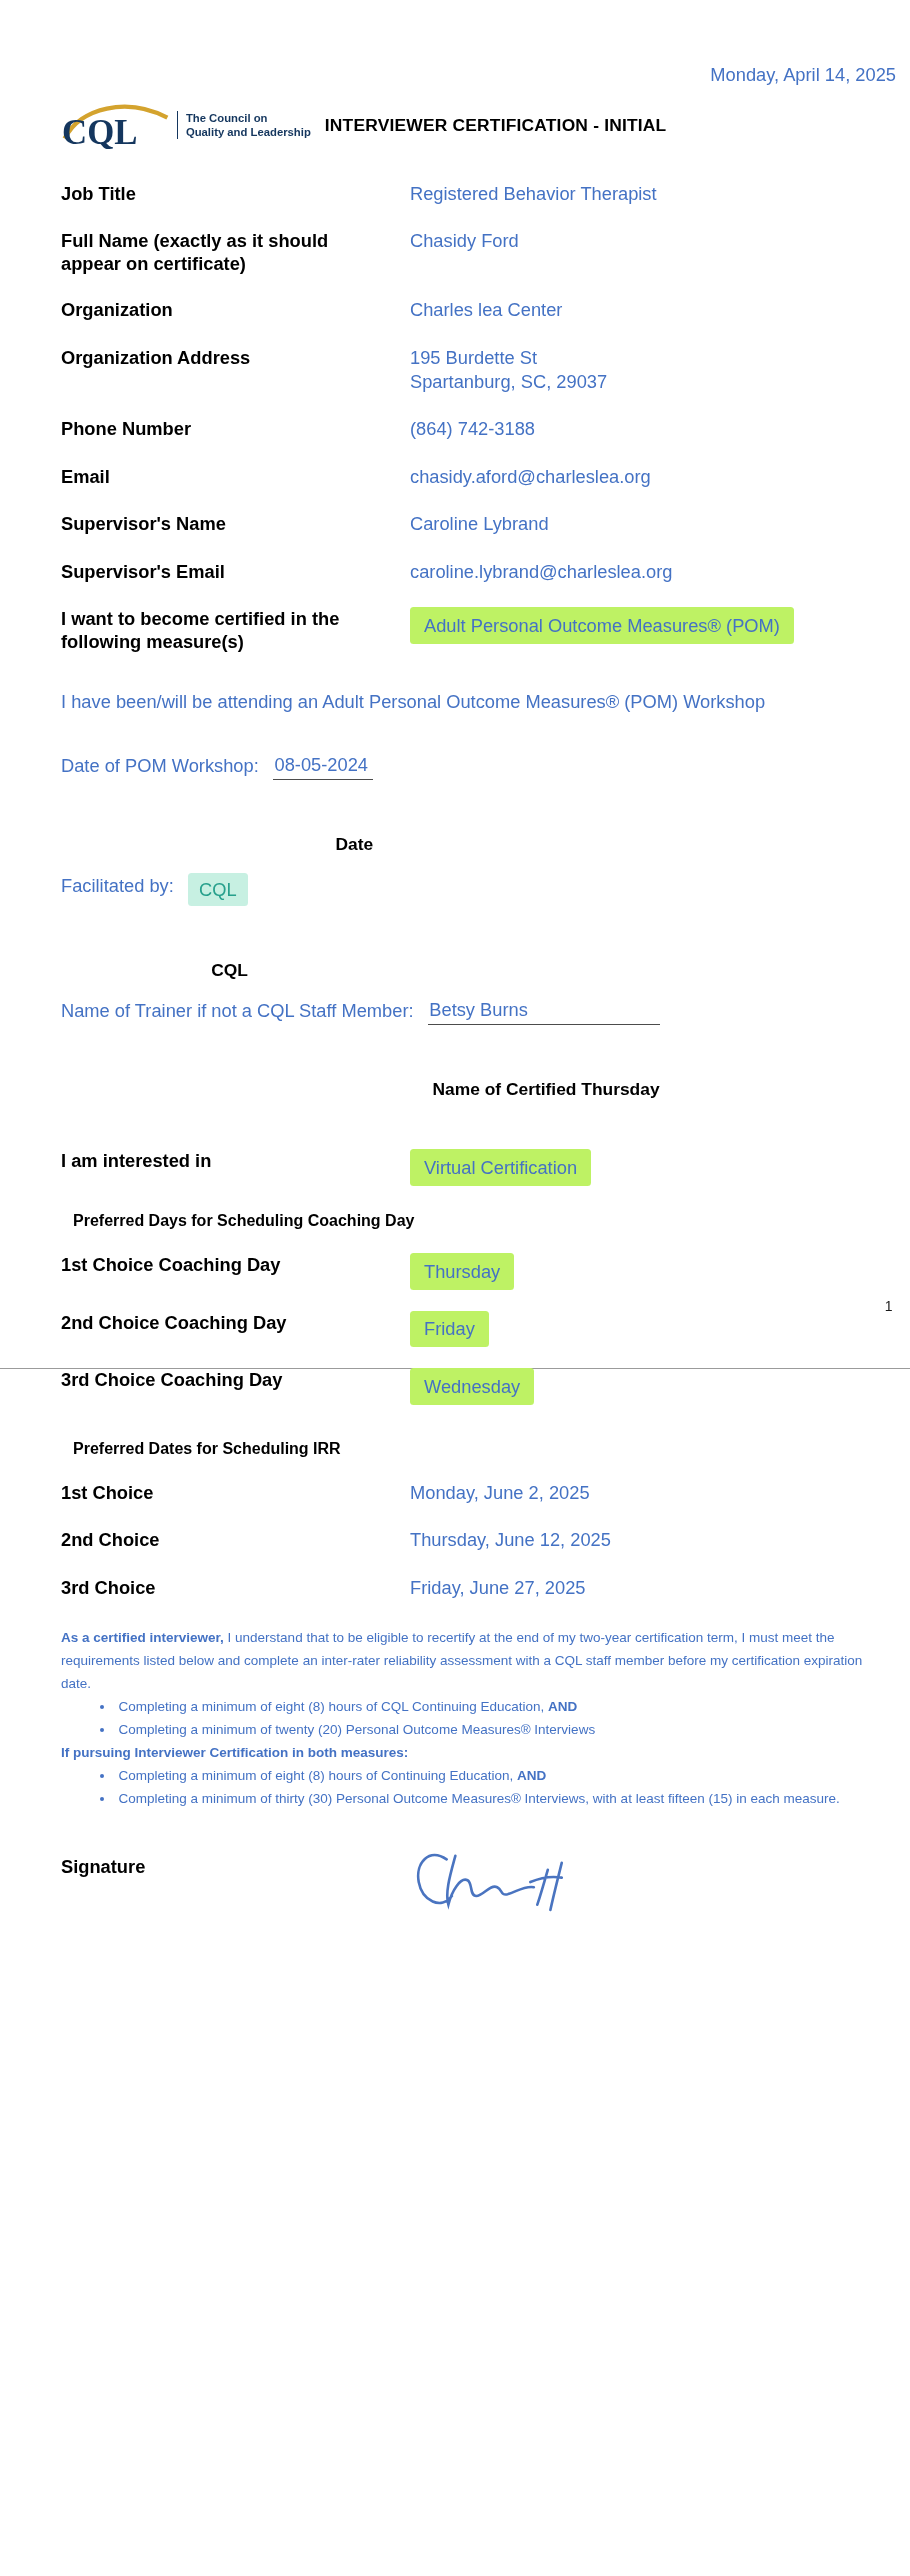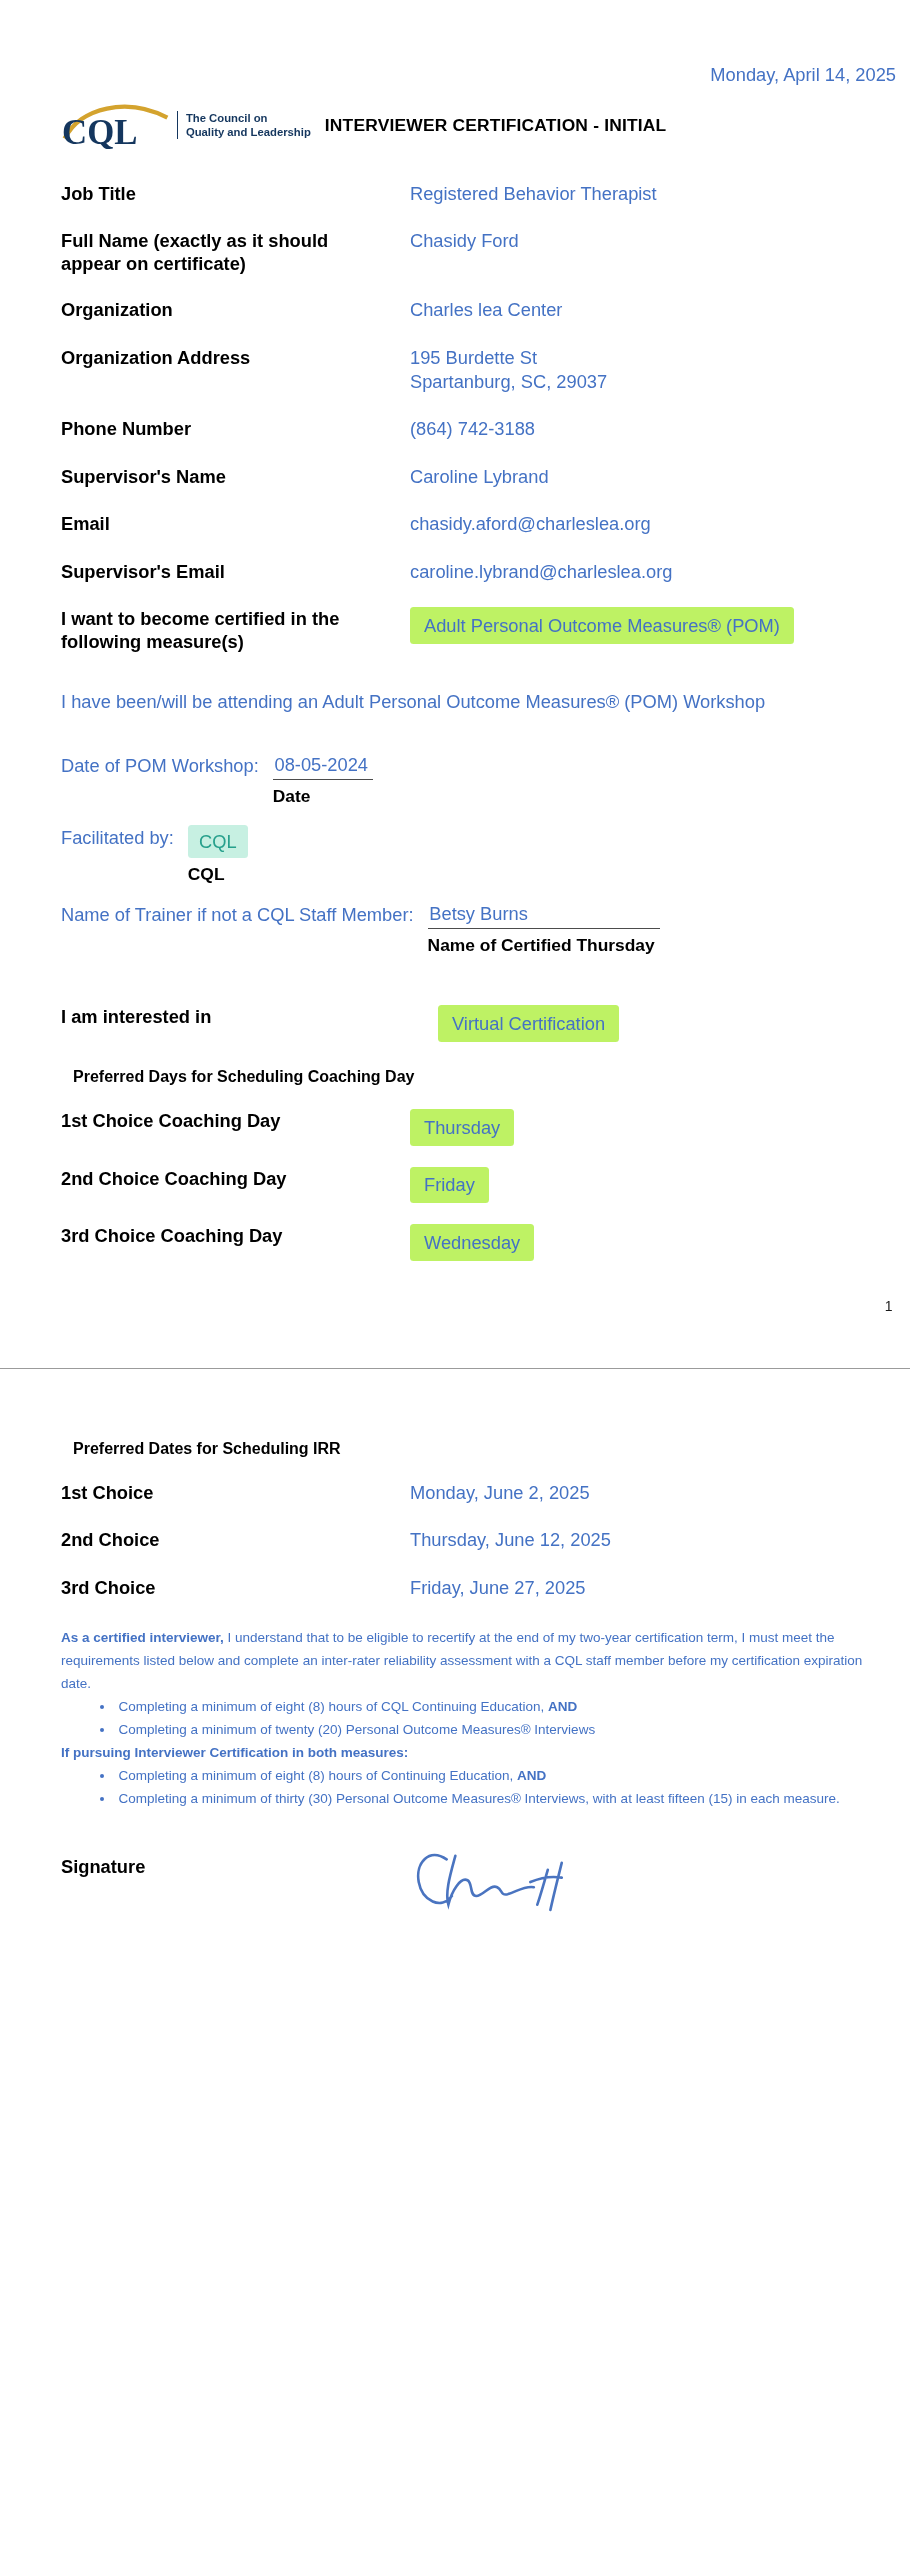--- a/index.html
+++ b/index.html
@@ -23,26 +23,26 @@
   .row .label { width:349px; padding-right:30px; font-weight:bold; font-size:18.3px; line-height:23px; flex:none; }
   .row .value { color:#4472C4; font-size:18.3px; line-height:24.4px; }
   .chip { display:inline-block; background:#bef264; color:#4472C4; font-size:18.3px; line-height:21px;
           padding:7.8px 14px; border-radius:3.5px; }
   .cql-chip { background:#c7f0e2; color:#27a08c; padding:6.1px 11.3px; }
 
   .statement { color:#4472C4; font-size:18.3px; line-height:23px; margin:37px 0 40px; }
 
   .inline-row { display:flex; align-items:flex-start; color:#4472C4; font-size:18.3px; margin-bottom:17.4px; }
   .inline-row .blue-label { line-height:26px; }
-  .fillin { margin-left:14px; display:flex; flex-direction:column; align-items:flex-start; }
+  .fillin { margin-left:14px; display:flex; flex-direction:column; align-items:flex-end;gap:48px; }
   .fill-value { color:#4472C4; border-bottom:1.7px solid #4c4c4c; padding:0 5.2px 2.6px 1.7px; line-height:23.5px; }
   .fill-value.wide { min-width:232px; }
   .fill-caption { color:#000; font-weight:bold; font-size:17.4px; line-height:21px; margin-top:6.1px; }
 
-  .row-interested { margin-top:49px;gap:28px; }
+  .row-interested { margin-top:49px; }
   .section-heading { font-size:16px; font-weight:bold; line-height:23px; margin:7px 12px 21px; }
   .choice-row { margin-bottom:21px; }
 
   .pagenum { position:absolute; font-size:14px; color:#1a1a1a; }
   .page1 .pagenum { right:17.4px; bottom:54px; }
   .page2 .pagenum { right:17.4px; bottom:7px; }
 
   .note { color:#4472C4; font-size:13.5px; line-height:23px; margin-top:26px; max-width:841px; }
   .note .bold { font-weight:bold; }
   .note-heading { font-weight:bold; }
@@ -98,27 +98,27 @@
         <div>Spartanburg, SC, 29037</div>
       </div>
     </div>
 
     <div class="row">
       <div class="label">Phone Number</div>
       <div class="value">(864) 742-3188</div>
     </div>
 
     <div class="row">
+      <div class="label">Email</div>
+      <div class="value">chasidy.aford@charleslea.org</div>
+    </div>
+
+    <div class="row">
       <div class="label">Supervisor's Name</div>
       <div class="value">Caroline Lybrand</div>
-    </div>
-
-    <div class="row">
-      <div class="label">Email</div>
-      <div class="value">chasidy.aford@charleslea.org</div>
     </div>
 
     <div class="row">
       <div class="label">Supervisor's Email</div>
       <div class="value">caroline.lybrand@charleslea.org</div>
     </div>
 
     <div class="row">
       <div class="label">I want to become certified in the following measure(s)</div>
       <div class="value">

